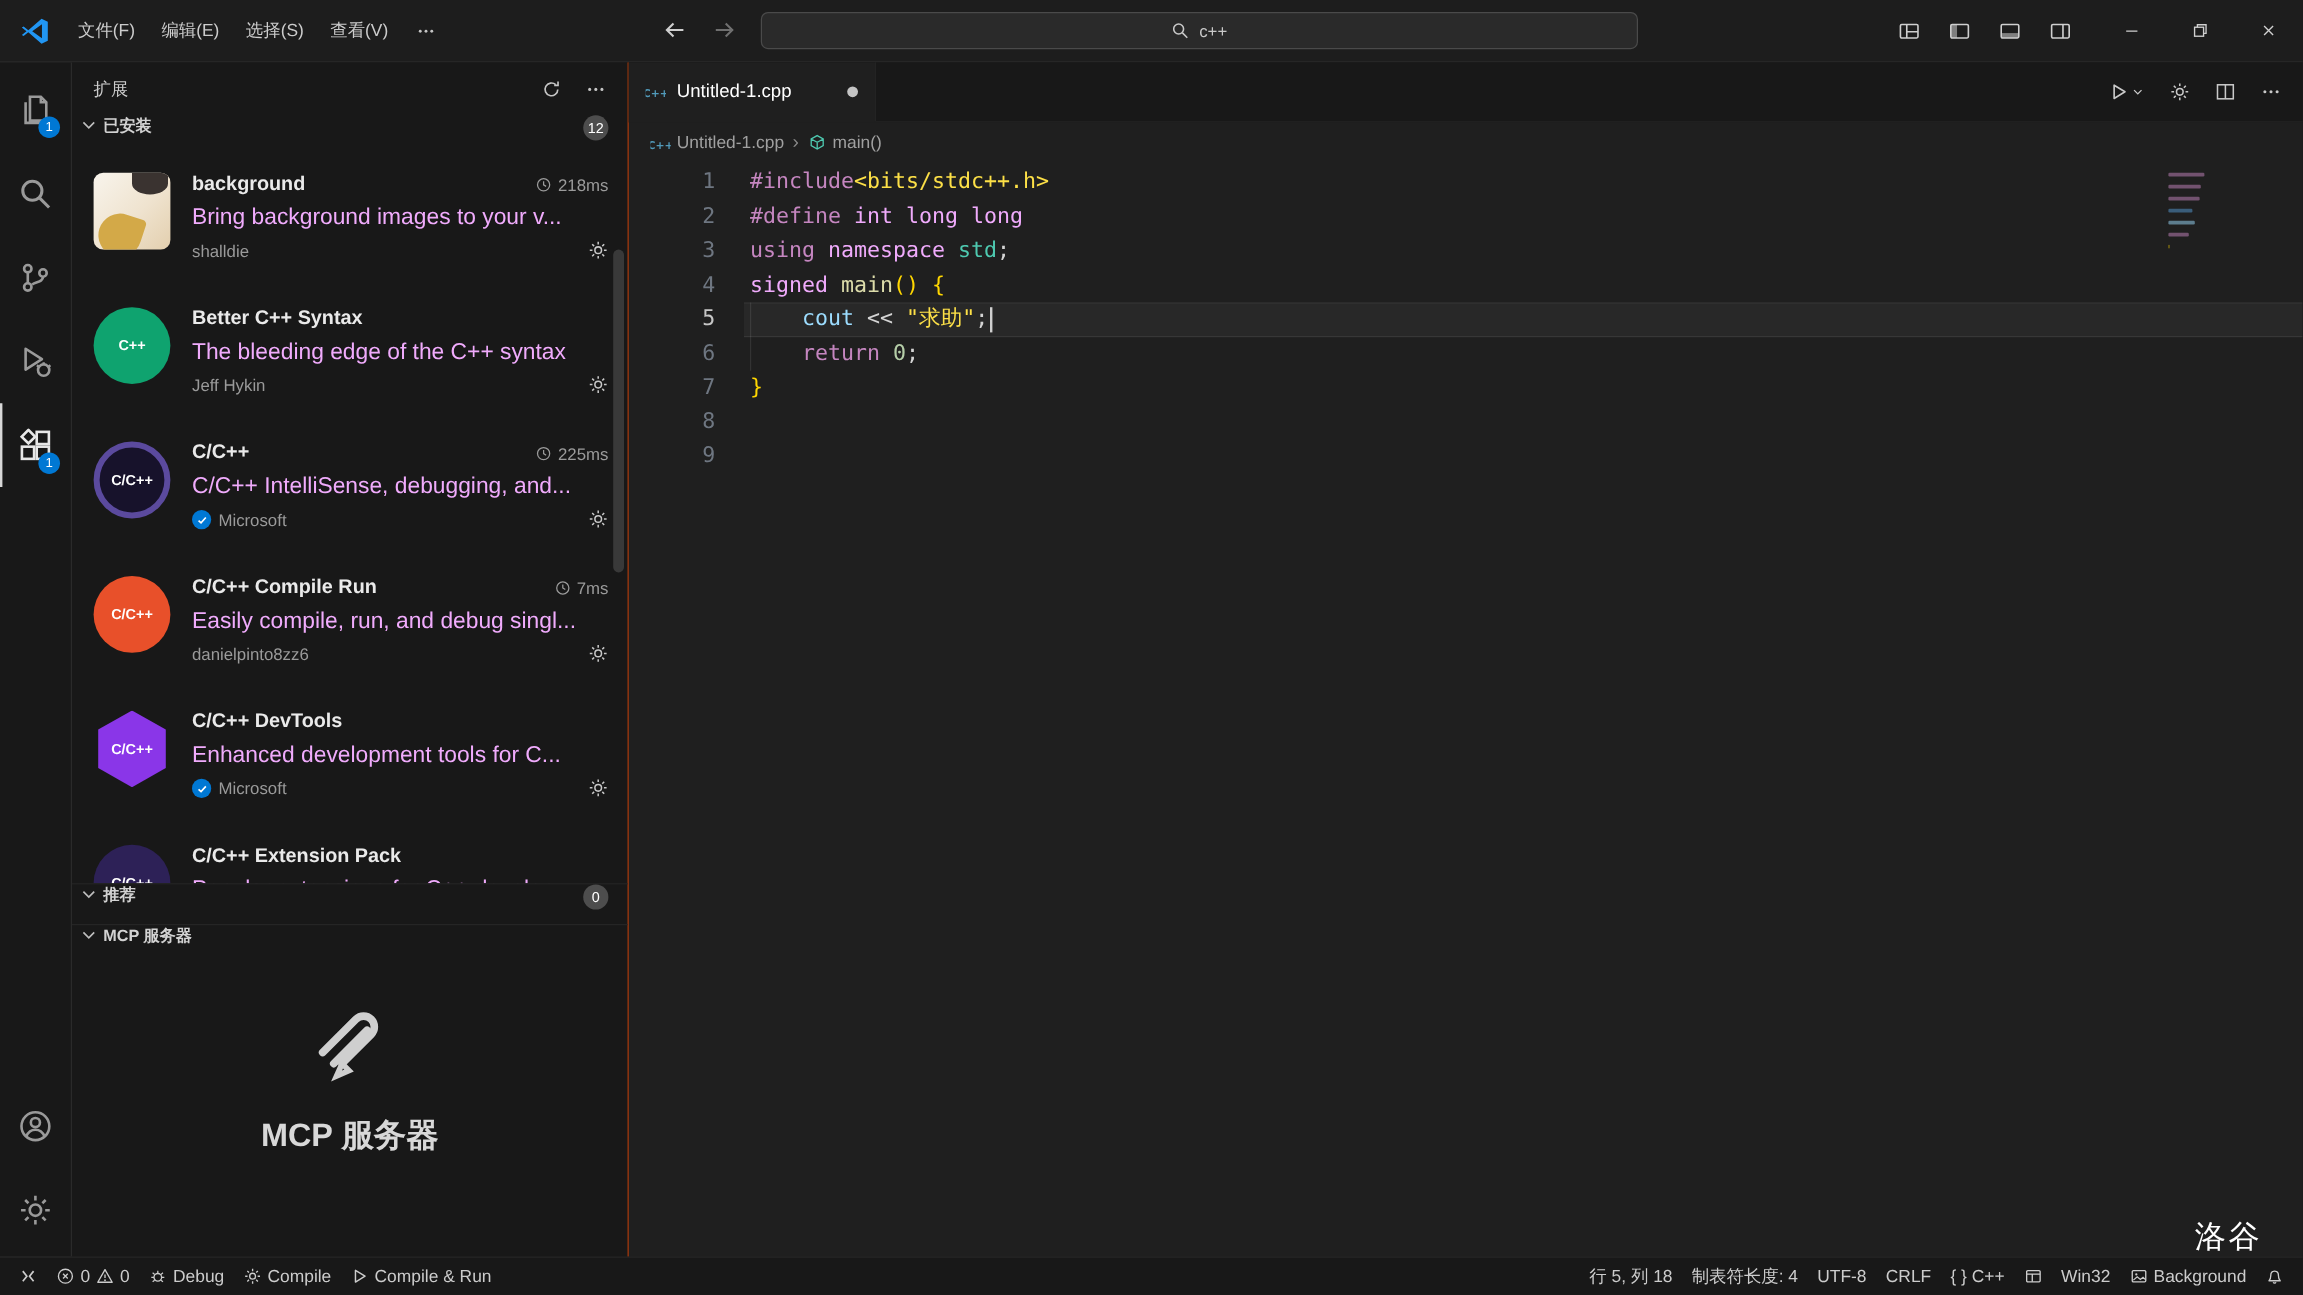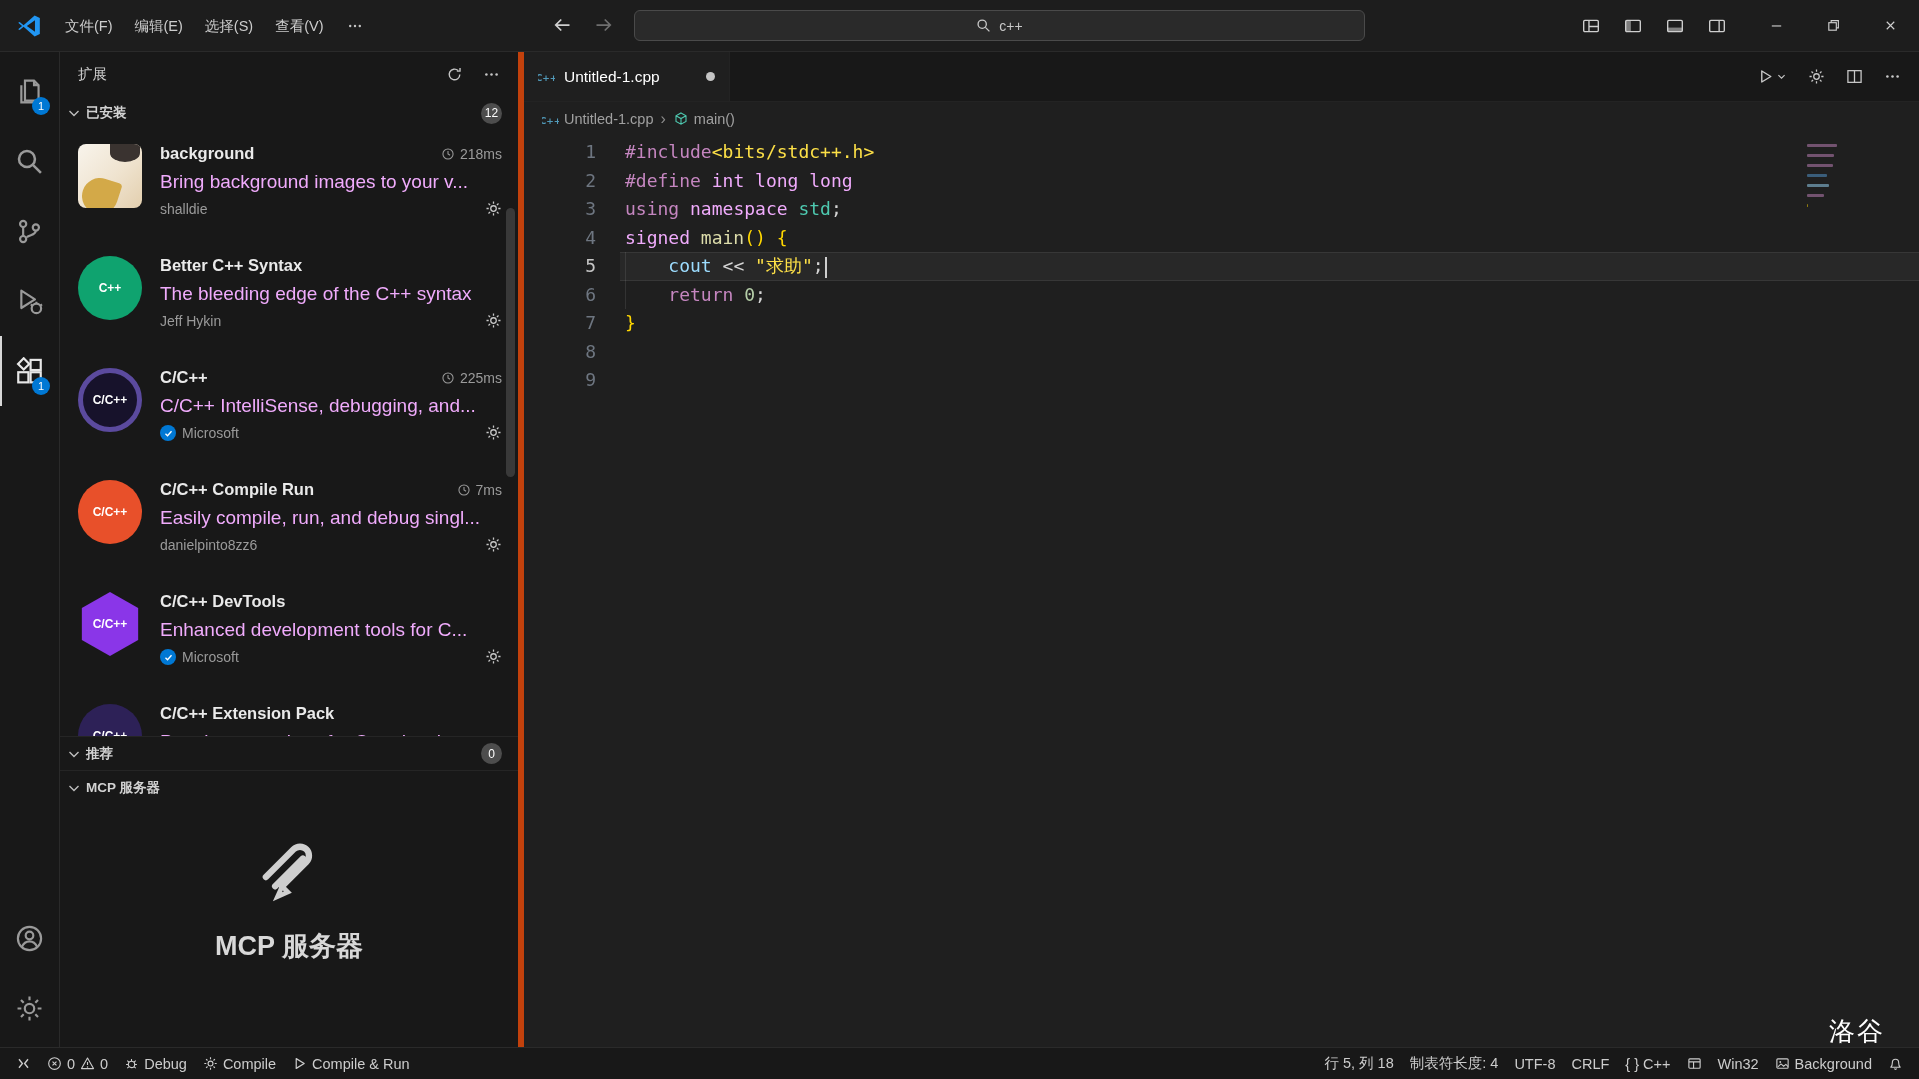--- a/index.html
+++ b/index.html
@@ -40,31 +40,31 @@
     display:flex; flex-direction:column; align-items:stretch; padding-top:4px; }
   .ab-item { height:70px; position:relative; display:flex; align-items:center; justify-content:center; color:#9a9a9a; }
   .ab-item.active { color:#e7e7e7; box-shadow:inset 2px 0 0 #d7d7d7; }
   .ab-item .icon svg { width:29px; height:29px; }
   .ab-badge { position:absolute; right:9px; bottom:11px; min-width:18px; height:18px; padding:0 3px;
     border-radius:9px; background:#0078d4; color:#fff; font-size:11px;
     display:flex; align-items:center; justify-content:center; }
   .ab-bottom { margin-top:auto; padding-bottom:4px; }
 
   
-  .sidebar { width:464px; background:#181818; border-right:6px solid #c2410c;
+  .sidebar { width:464px; background:#181818; border-right:1px solid #c2410c;
     display:flex; flex-direction:column; position:relative; flex:0 0 464px; }
   .sb-header { height:44px; display:flex; align-items:center; padding:0 18px; }
   .sb-title { font-size:14.5px; color:#cccccc; }
   .sb-header-actions { margin-left:auto; display:flex; gap:20px; color:#c5c5c5; align-items:center; }
   .sb-header-actions .icon svg { width:17px; height:17px; }
   .sb-search { margin:2px 18px 14px; height:36px; border:1px solid #0078d4; border-radius:3px;
     background:#1f1f1f; display:flex; align-items:center; padding:0 10px; flex:0 0 36px; }
   .sb-search-ph { color:#7a7a7a; font-size:15px; flex:1; white-space:nowrap; overflow:hidden; }
   .sb-search-icons { display:flex; gap:12px; color:#bdbdbd; align-items:center; }
-  .sb-section { height:34px; display:flex; align-items:center; padding:0 16px 0 6px; flex:0 0 34px; }
+  .sb-section { height:34px; display:flex; padding:0 16px 0 6px; flex:0 0 34px; }
   .sb-section .icon { color:#bdbdbd; }
   .sb-section-label { font-weight:700; font-size:13.5px; margin-left:4px; color:#d2d2d2; }
   .sb-section-badge { margin-left:auto; background:#4d4d4d; color:#fff; border-radius:50%;
     min-width:21px; height:21px; font-size:12px; display:flex; align-items:center; justify-content:center; }
   .sec-border { border-top:1px solid #252525; }
 
   .ext-list { height:606px; overflow:hidden; flex:0 0 606px; }
   .ext-item { height:112px; padding:14px 16px 0 18px; display:flex; }
   .ext-icon { width:64px; height:64px; flex:0 0 64px; display:flex; align-items:center; justify-content:center;
     color:#fff; font-weight:700; font-size:12px; }

